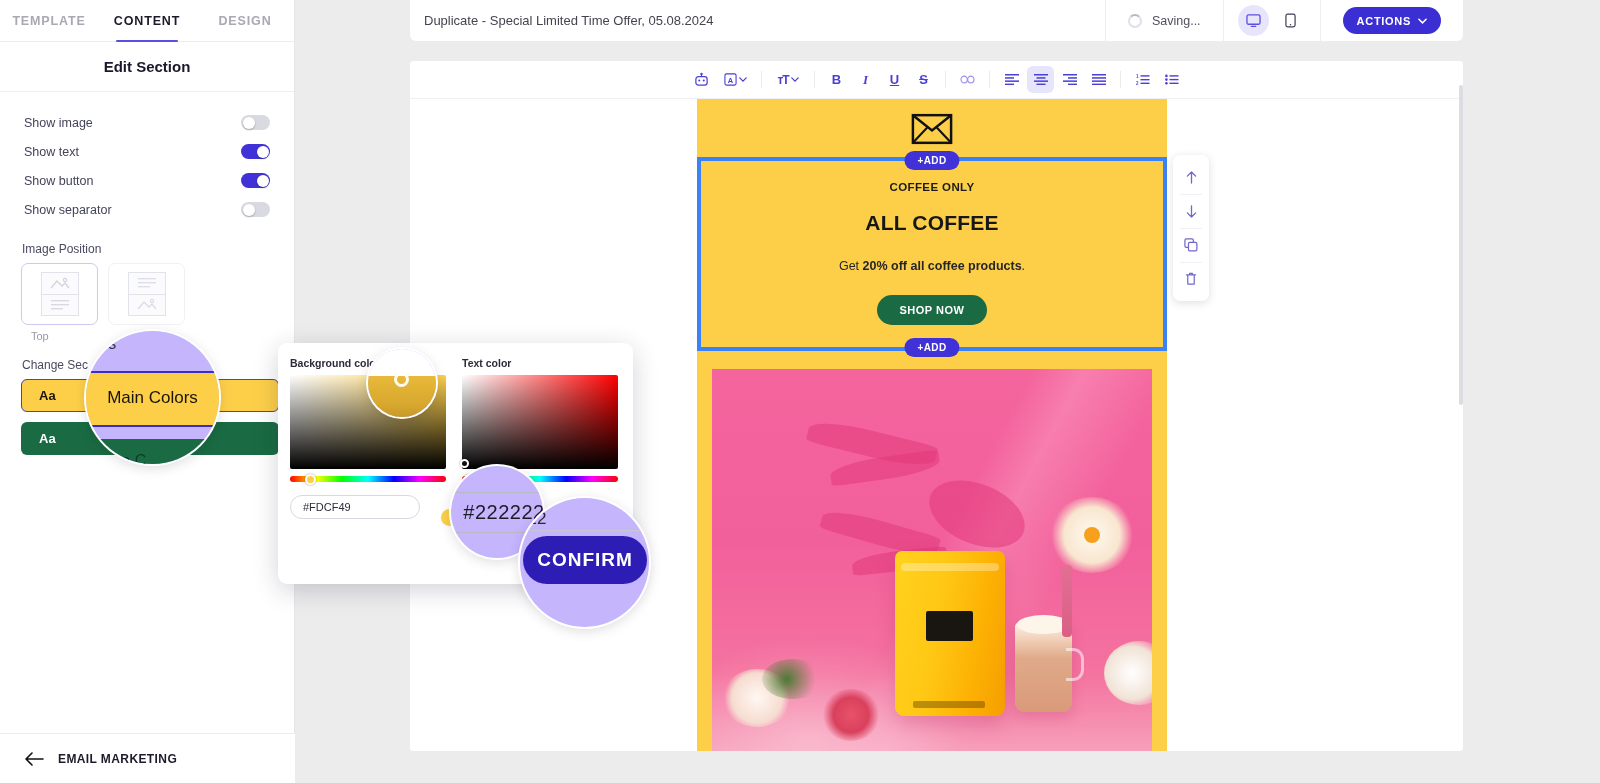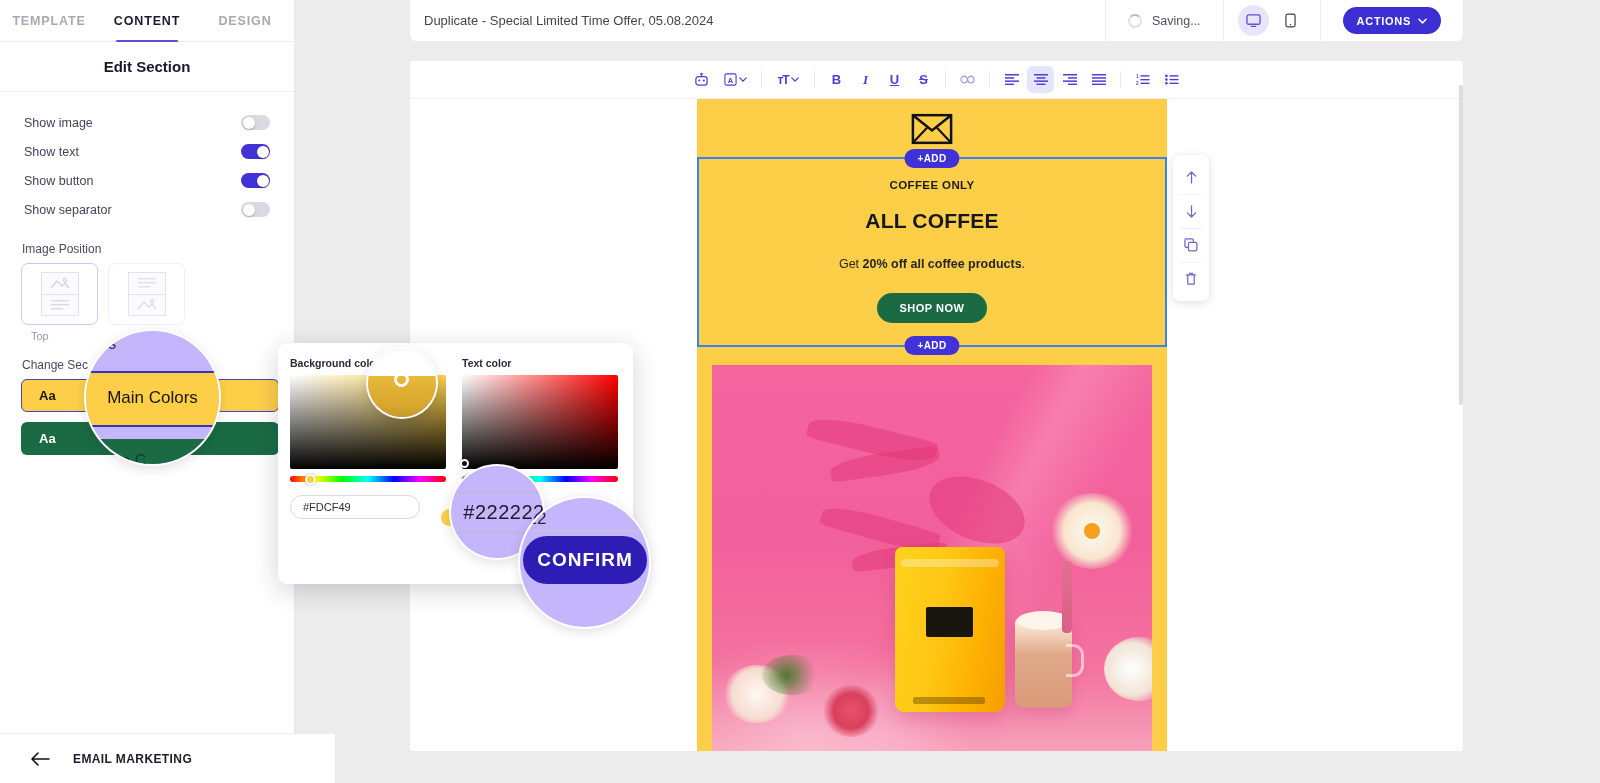--- a/index.html
+++ b/index.html
@@ -76,23 +76,23 @@
 
   .swatch-row {
     margin: 0 0 10px 21px; width: 258px; height: 33px; border-radius: 6px;
     display: flex; align-items: center; cursor: pointer; position: relative;
     overflow: hidden;
   }
   .swatch-row.sel { outline: 1.5px solid #4b3fd4; outline-offset: -1.5px; }
   .swatch-aa { font-size: 13px; font-weight: 600; padding-left: 18px; }
 
   .footer-bar {
-    position: absolute; bottom: 0; left: 0; width: 335px; height: 50px;
+    position: absolute; bottom: 0; left: 0; width: 295px; height: 50px;
     background: #fff; border-top: 1px solid #ededf1;
-    display: flex; align-items: center; gap: 23px; padding-left: 30px;
+    display: flex; align-items: center; gap: 14px; padding-left: 24px;
     cursor: pointer;
   }
   .footer-bar .ftxt {
     font-size: 12px; font-weight: 600; letter-spacing: .4px; color: #1b1b2b;
   }
 
   
   .topbar {
     position: absolute; left: 410px; top: 0; width: 1053px; height: 41px;
     background: #fff; border-radius: 0 0 6px 6px;
@@ -151,21 +151,21 @@
     background: #fff;
   }
   .email-col {
     position: absolute; left: 287px; top: 0; width: 470px;
   }
   .hero {
     background: #FDCF49; padding-top: 14px; position: relative;
   }
   .envelope-wrap { display:flex; justify-content:center; padding-bottom: 12px;}
   .selected-block {
-    border: 2px solid #3b82f6; position: relative; padding: 20px 0 22px;
+    border: 4px solid #3b82f6; position: relative; padding: 20px 0 22px;
     background: #FDCF49; text-align: center;
   }
   .kicker {
     font-size: 11.5px; font-weight: 700; color: #1b1b1b; letter-spacing: .4px;
   }
   .headline {
     font-size: 21px; font-weight: 700; color: #171717; letter-spacing: .2px;
     line-height: 1.28; margin-top: 17px;
   }
   .subcopy {

